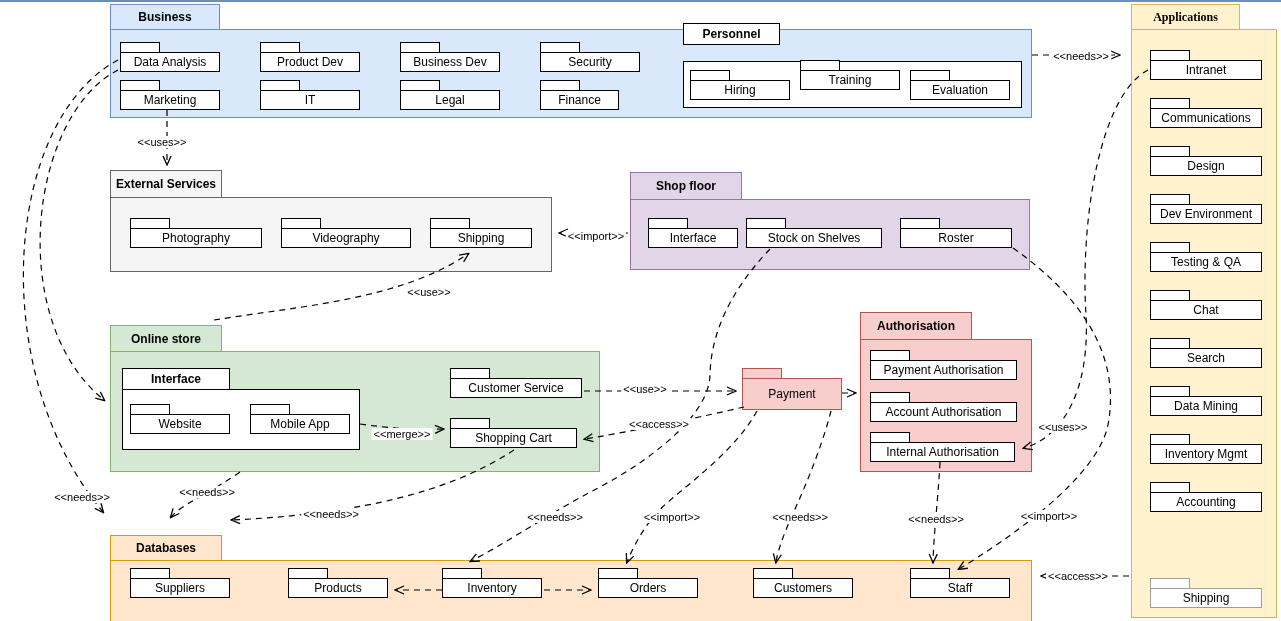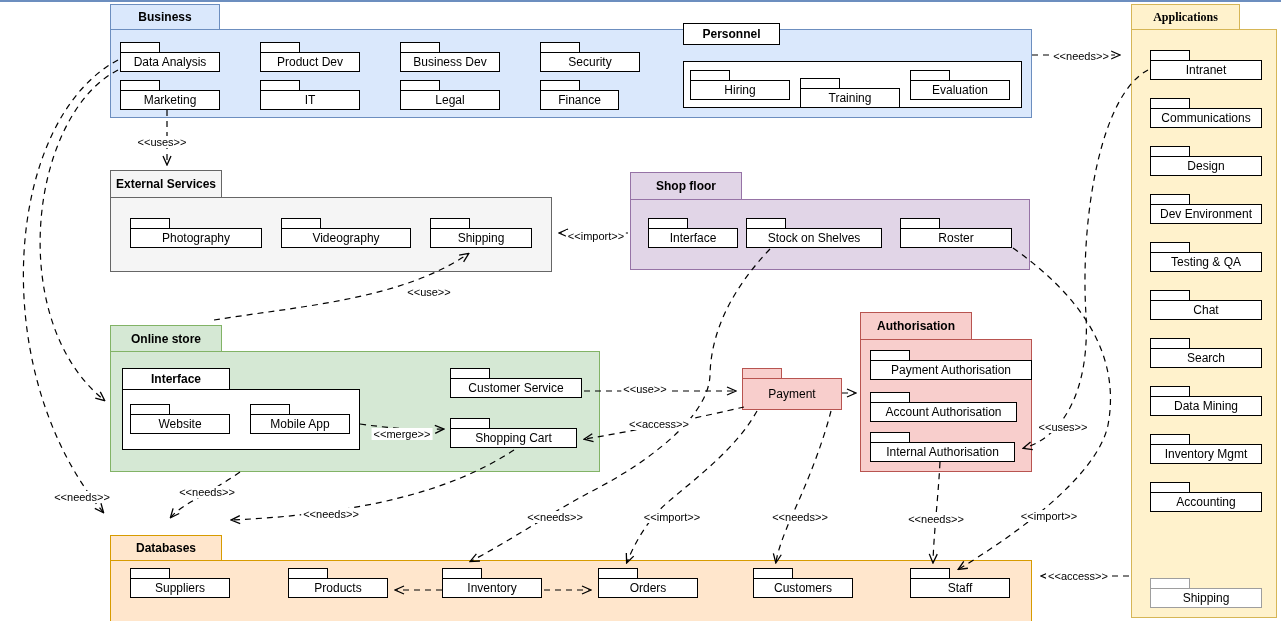--- a/index.html
+++ b/index.html
@@ -76,21 +76,21 @@
     </div>
 
   <div class="c-white">
     <div class="pkg-tab" style="left:683px;top:23px;width:97px;height:22px;">Personnel</div>
     <div class="pkg-body" style="left:683px;top:61px;width:339px;height:47px;"></div>
   </div>
   <div class="folder" style="left:690px;top:70px;width:100px;">
     <div class="ftab"></div>
     <div class="fbody">Hiring</div>
     </div>
-  <div class="folder" style="left:800px;top:78px;width:100px;">
+  <div class="folder" style="left:800px;top:60px;width:100px;">
     <div class="ftab"></div>
     <div class="fbody">Training</div>
     </div>
   <div class="folder" style="left:910px;top:70px;width:100px;">
     <div class="ftab"></div>
     <div class="fbody">Evaluation</div>
     </div>
 
   <div class="c-external">
     <div class="pkg-tab" style="left:110px;top:170px;width:112px;height:28px;">External Services</div>
@@ -153,21 +153,21 @@
 
   <div class="folder pay" style="left:742px;top:368px;width:100px;height:42px;">
     <div class="ftab"></div>
     <div class="fbody" style="height:32px;">Payment</div>
     </div>
 
   <div class="c-pink">
     <div class="pkg-tab" style="left:860px;top:312px;width:112px;height:28px;">Authorisation</div>
     <div class="pkg-body" style="left:860px;top:339px;width:172px;height:133px;"></div>
   </div>
-  <div class="folder" style="left:870px;top:350px;width:162px;">
+  <div class="folder" style="left:870px;top:350px;width:147px;">
     <div class="ftab"></div>
     <div class="fbody">Payment Authorisation</div>
     </div>
   <div class="folder" style="left:870px;top:392px;width:147px;">
     <div class="ftab"></div>
     <div class="fbody">Account Authorisation</div>
     </div>
   <div class="folder" style="left:870px;top:432px;width:145px;">
     <div class="ftab"></div>
     <div class="fbody">Internal Authorisation</div>

